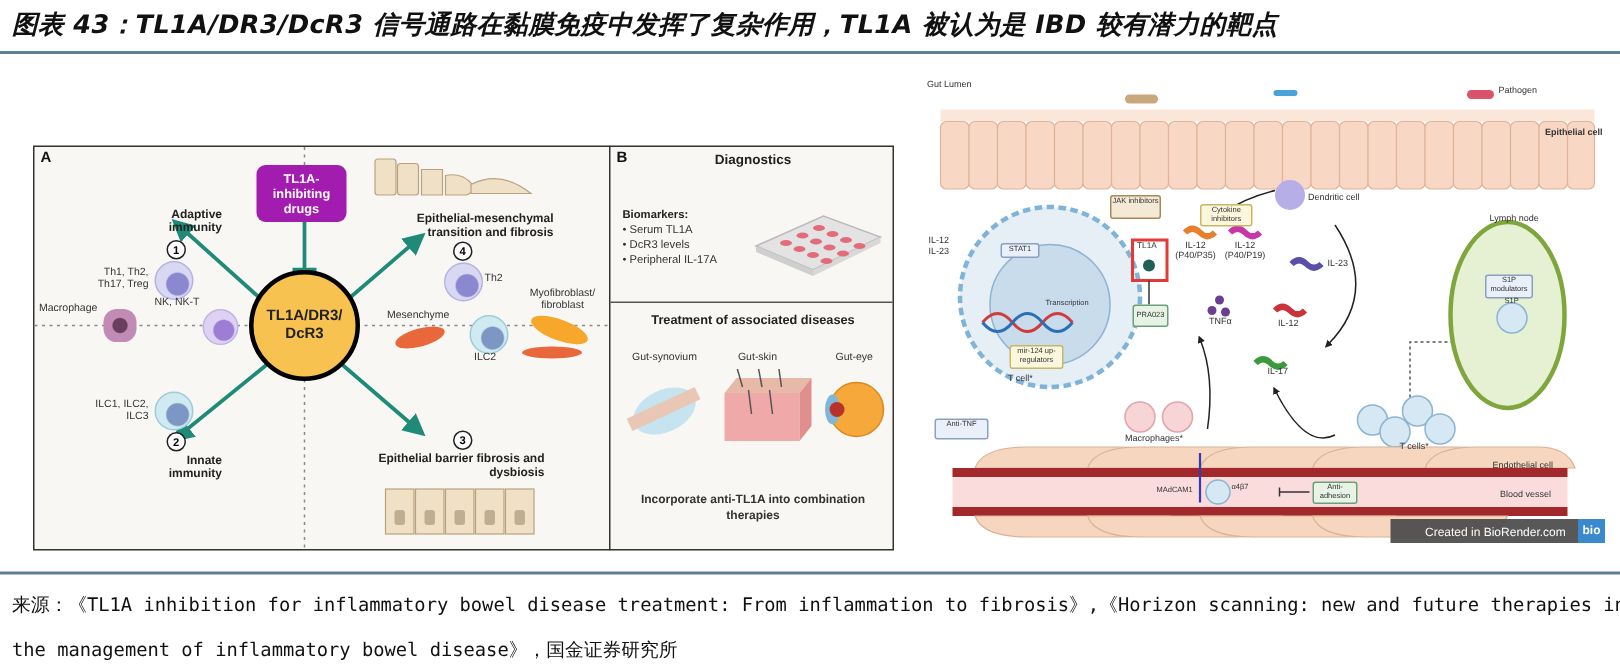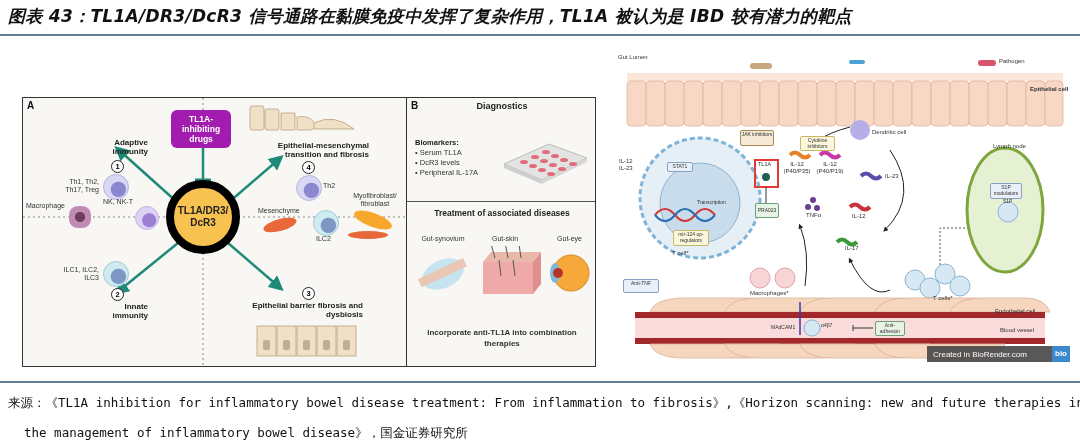--- a/index.html
+++ b/index.html
@@ -10,21 +10,21 @@
   #source1,#source2{font-family:"DejaVu Sans Mono","Liberation Mono",monospace;font-size:12.5px;color:#111;white-space:nowrap;left:8px;}
   
   #panel-a{left:22px;top:97px;width:385px;height:270px;background:#f8f7f3;border:1.5px solid #333;box-sizing:border-box;}
   #panel-b{left:406px;top:97px;width:190px;height:270px;background:#f8f7f3;border:1.5px solid #333;box-sizing:border-box;}
   .plabel{font-weight:bold;font-size:10px;color:#111;}
   .t7{font-size:7px;color:#333;line-height:8px;text-align:center;}
   .t8b{font-size:8px;font-weight:bold;color:#222;line-height:9px;text-align:right;}
   .numc{width:11px;height:11px;border:1.2px solid #222;border-radius:50%;font-size:7.5px;font-weight:bold;text-align:center;line-height:11px;background:#fff;}
   .cell{border-radius:50%;}
   .drug-box{background:#a21caf;color:#fff;font-weight:bold;font-size:8.5px;line-height:10px;text-align:center;border-radius:6px;}
-  .hub{width:74px;height:74px;border-radius:50%;background:#f7c24f;border:8px solid #000000;box-sizing:border-box;text-align:center;font-weight:bold;font-size:10px;line-height:12px;color:#222;display:flex;align-items:center;justify-content:center;}
+  .hub{width:74px;height:74px;border-radius:50%;background:#f7c24f;border:3px solid #000000;box-sizing:border-box;text-align:center;font-weight:bold;font-size:10px;line-height:12px;color:#222;display:flex;align-items:center;justify-content:center;}
   
   #bio{left:615px;top:50px;width:455px;height:315px;background:#fff;}
   .small{font-size:6px;color:#333;line-height:7px;text-align:center;}
   .tag{border:1px solid #a7885a;background:#f3e9d4;font-size:5px;line-height:6px;text-align:center;color:#333;border-radius:2px;}
   .tag-green{border:1px solid #6ca07a;background:#e6f3e5;}
   .tag-blue{border:1px solid #8aa0c0;background:#e9f0fa;}
   .tag-yel{border:1px solid #c8b669;background:#fbf7dd;}
 </style>
 </head>
 <body>
@@ -304,20 +304,20 @@
   <div class="abs tag tag-blue" style="left:375px;top:133px;width:30px;height:14px;">S1P modulators</div>
   <div class="abs small" style="left:388px;top:148px;font-size:5px;">S1P</div>
   <div class="abs small" style="left:318px;top:245px;">T cells*</div>
   <div class="abs small" style="left:380px;top:258px;">Endothelial cell</div>
   <div class="abs small" style="left:385px;top:277px;">Blood vessel</div>
   <div class="abs small" style="left:156px;top:274px;font-size:5px;">MAdCAM1</div>
   <div class="abs small" style="left:206px;top:272px;font-size:5px;">α4β7</div>
   <div class="abs tag tag-green" style="left:260px;top:271px;width:28px;height:13px;">Anti- adhesion</div>
 
   <div class="abs" style="left:312px;top:296px;width:143px;height:16px;background:#4a4a4a;opacity:0.92;display:flex;align-items:center;">
-    <span style="flex:1;color:#fff;font-size:8px;padding-left:6px;">Created in BioRender.com</span>
+    <span style="flex:1;color:#fff;font-size:8px;padding-left:23px;">Created in BioRender.com</span>
     <span style="background:#2a7fc8;color:#fff;font-weight:bold;font-size:8px;padding:0 3px;height:16px;line-height:16px;">bio</span>
   </div>
 </div>
 
 <div class="abs rule" style="top:381px;"></div>
 <div id="source1" class="abs" style="top:395px;">来源：《TL1A inhibition for inflammatory bowel disease treatment: From inflammation to fibrosis》,《Horizon scanning: new and future therapies in</div>
-<div id="source2" class="abs" style="top:425px;margin-left:16px;">the management of inflammatory bowel disease》，国金证券研究所</div>
+<div id="source2" class="abs" style="top:425px;">the management of inflammatory bowel disease》，国金证券研究所</div>
 
 </body></html>

